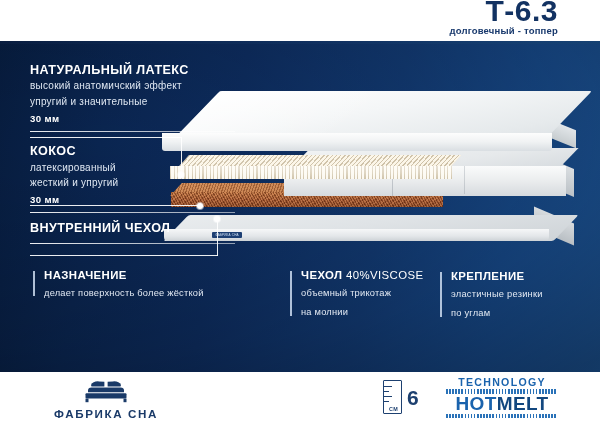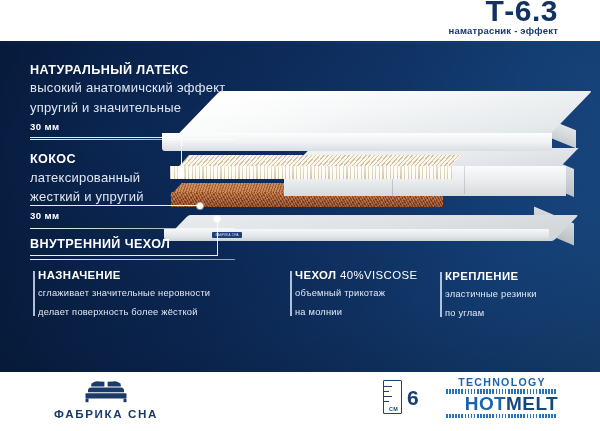--- a/index.html
+++ b/index.html
@@ -52,21 +52,21 @@
     pointer-events:none;
   }
 
   
   .specs { position:absolute; left: 30px; top: 22px; width: 205px; }
   .spec-h {
     font-size: 12.6px; font-weight: 700; color:#ffffff;
     letter-spacing: .4px; line-height: 1.15; white-space: nowrap;
   }
   .spec-sub {
-    font-size: 13px; font-weight: 400; color:#dfe7f2;
+    font-size: 10px; font-weight: 400; color:#dfe7f2;
     letter-spacing: .25px; line-height: 1.32; margin-top: 2px;
   }
   .spec-mm {
     font-size: 9.6px; font-weight: 700; color:#ffffff;
     letter-spacing: .4px; margin-top: 5px;
   }
   .rule {
     height: 1.4px; width: 100%;
     background: linear-gradient(90deg, rgba(255,255,255,.92), rgba(255,255,255,.55));
     margin: 7px 0 8px 0;
@@ -173,21 +173,21 @@
     border-radius: 0 0 3px 3px;
   }
   .latex-side {
     left: 372px; top: 30px; width: 36px; height: 18px;
     background: linear-gradient(180deg,#e2e6e9,#c6cccf);
     transform: skewY(22deg);
   }
 
   
   .features { position:absolute; left: 0; top: 228px; width: 600px; height: 78px; }
-  .feat { position:absolute; padding-left: 5px; }
+  .feat { position:absolute; padding-left: 11px; }
   .feat::before{
     content:""; position:absolute; left:0; top:2px; bottom:4px; width:1.6px;
     background: rgba(205,220,240,.85);
   }
   .feat-h { font-size: 11.4px; font-weight:700; color:#ffffff; letter-spacing:.4px; white-space:nowrap;}
   .feat-h .thin { font-weight:400; }
   .feat-b { font-size: 9.3px; color:#e2e9f3; letter-spacing:.22px; line-height:1.45; margin-top:6px; white-space:nowrap;}
   .f1 { left: 33px; top: 0; }
   .f2 { left: 290px; top: 0; }
   .f3 { left: 440px; top: 1px; }
@@ -215,32 +215,32 @@
   }
   .hotmelt { position:absolute; left: 446px; top: 4px; width: 112px; }
   .hm-tech {
     font-size: 10.6px; font-weight: 700; letter-spacing: 1.3px; color:#1a63ad; text-align:center;
   }
   .hm-bar {
     height: 5px; margin: 1px 0 0 0;
     background: repeating-linear-gradient(90deg,#2a72b8 0 1.6px, #ffffff 1.6px 3.1px),
                 repeating-linear-gradient(0deg,#2a72b8 0 1.4px, #ffffff 1.4px 2.8px);
   }
-  .hm-main { font-size: 19px; font-weight: 700; letter-spacing: .4px; color:#1a63ad; text-align:right; line-height:1.05; }
+  .hm-main { font-size: 19px; font-weight: 700; letter-spacing: .4px; color:#1a63ad; text-align:center; line-height:1.05; }
   .hm-main .b { color:#12477f; }
   .hm-bar2 { height: 4px; background: repeating-linear-gradient(90deg,#2a72b8 0 1.6px,#ffffff 1.6px 3.1px); }
 </style>
 </head>
 <body>
 
 <div class="page">
 
   <div class="header">
     <div class="title">Т-6.3</div>
-    <div class="subtitle">наматрасник - эффект</div>
+    <div class="subtitle">долговечный - топпер</div>
   </div>
 
   <div class="panel">
     <div class="panel-vignette"></div>
 
     <div class="mattress">
       <div class="layer base-side"></div>
       <div class="layer base-top"></div>
       <div class="layer base-face"></div>
       <div class="base-tag">ФАБРИКА СНА</div>
@@ -305,21 +305,20 @@
 
       <div class="rule"></div>
     </div>
 
     <div class="features">
 
       <div class="feat f1">
         <div class="feat-h">
           <span>НАЗНАЧЕНИЕ</span>
         </div>
-        <div class="feat-b">сглаживает значительные неровности</div>
         <div class="feat-b">делает поверхность более жёсткой</div>
       </div>
 
       <div class="feat f2">
         <div class="feat-h">
           <span>ЧЕХОЛ</span>
           <span class="thin">40%VISCOSE</span>
         </div>
         <div class="feat-b">объемный трикотаж</div>
         <div class="feat-b">на молнии</div>

